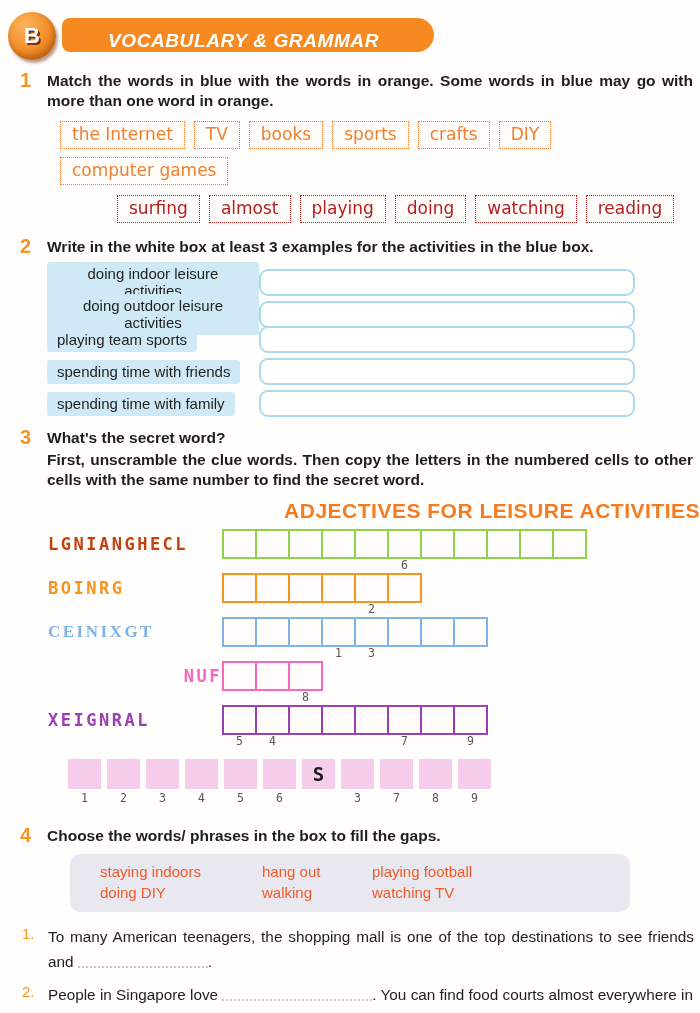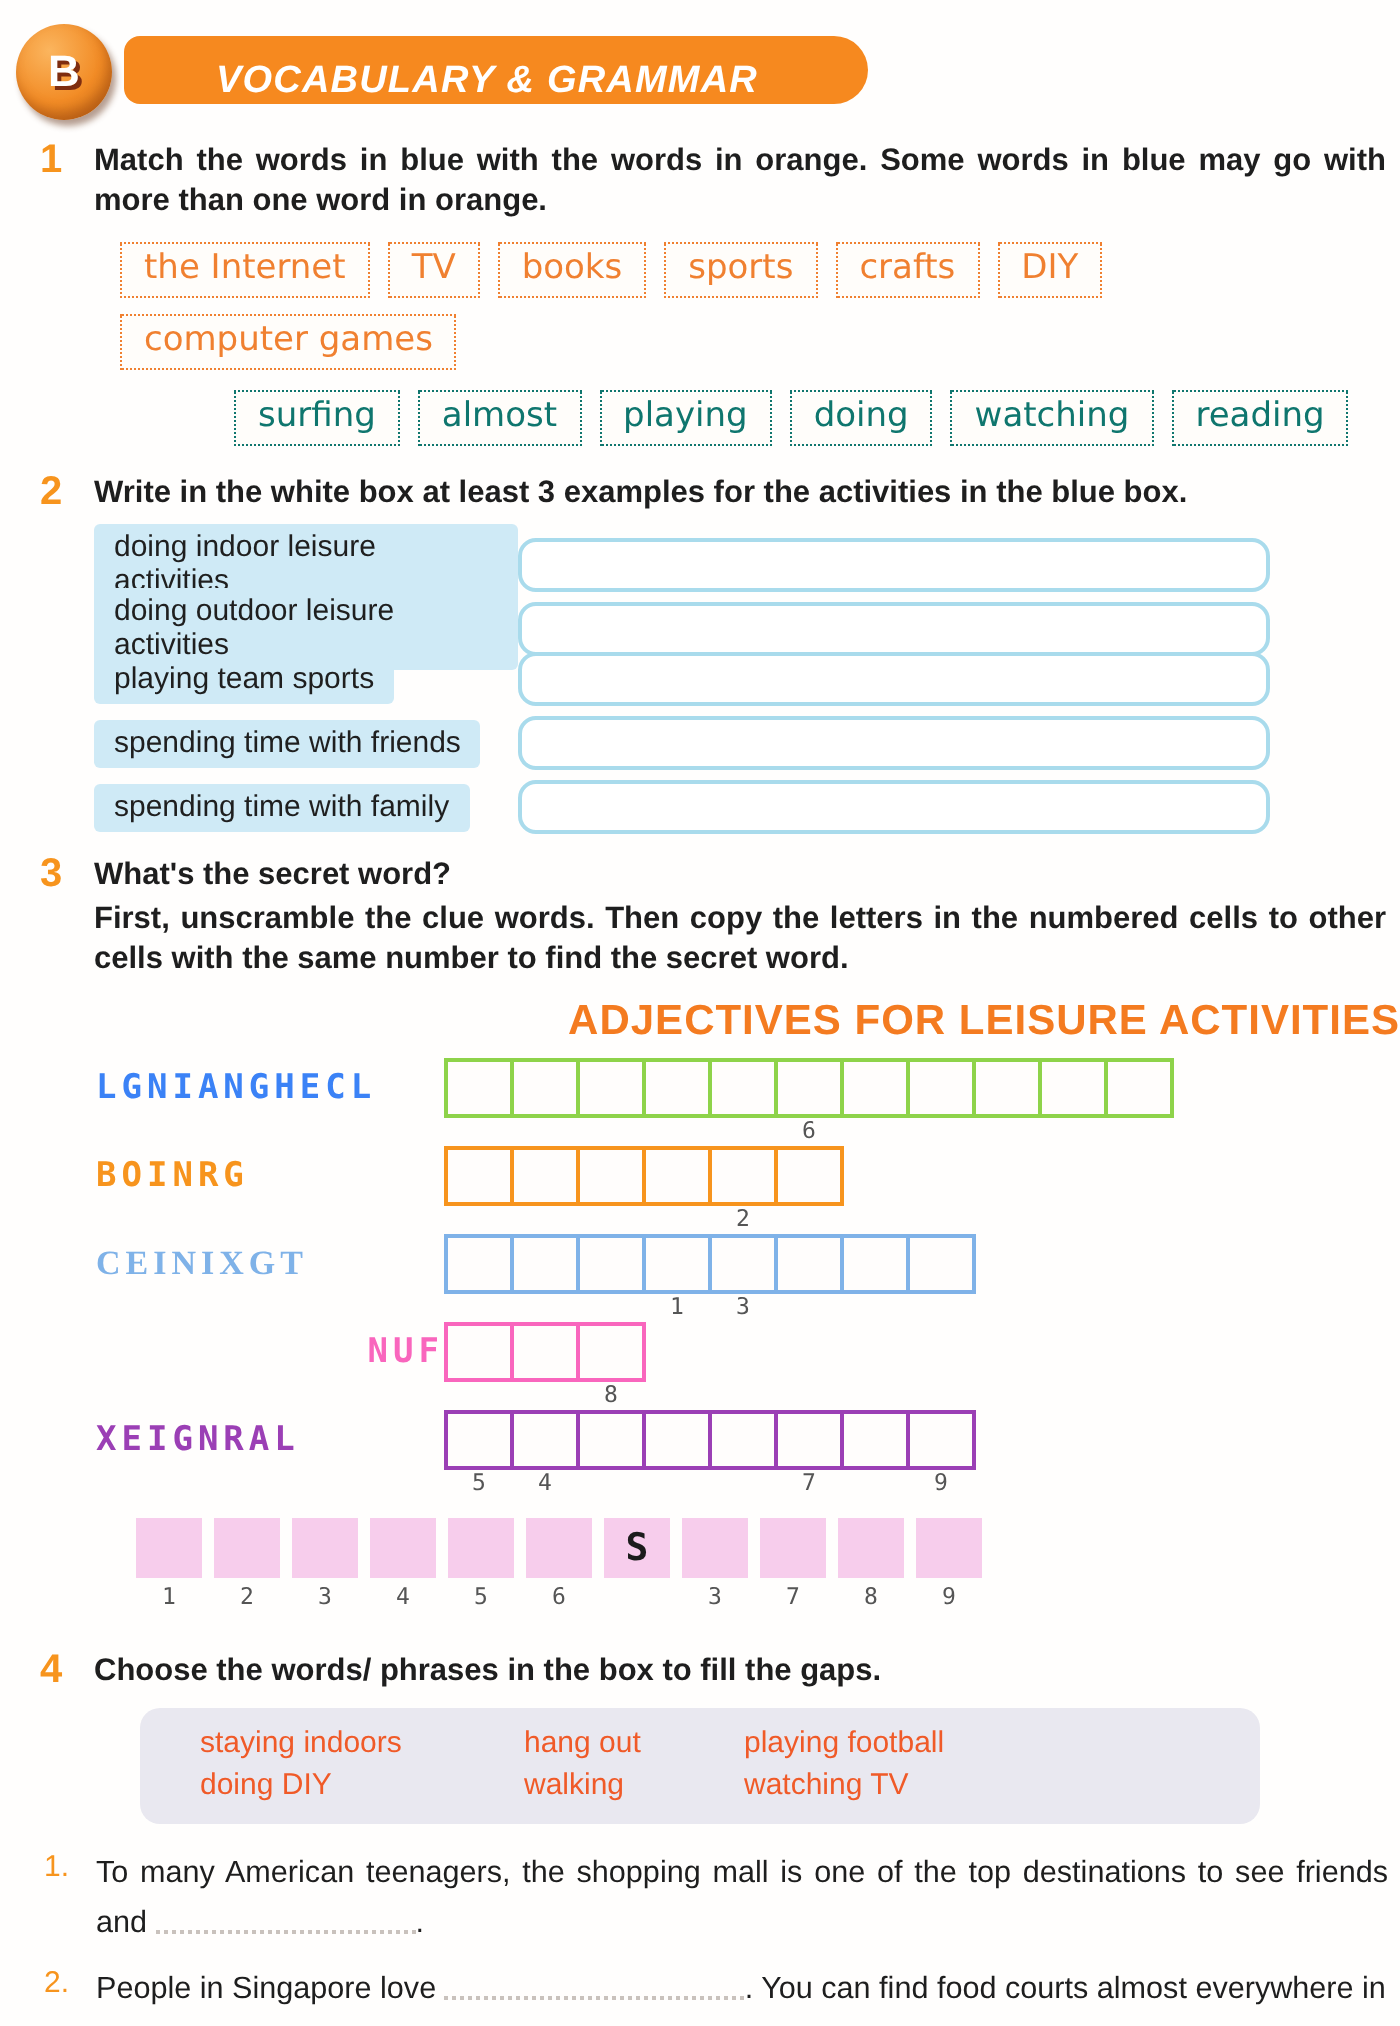--- a/index.html
+++ b/index.html
@@ -20,25 +20,25 @@
   .exnum{color:#f7941d;font-weight:bold;font-size:20px;line-height:20px;}
   .exinstr{font-weight:bold;font-size:15.5px;line-height:1.28;margin:1px 0 0 0;}
   .just{text-align:justify;}
   
   .chiprow{display:flex;flex-wrap:wrap;gap:8px 9px;}
   .row-orange{margin:10px 0 0 60px;}
   .row-blue{margin:10px 0 0 117px;}
   .chip{font-family:"DejaVu Sans", sans-serif;font-size:17px;padding:2px 11px 4px;border:1.6px dotted currentColor;
         background:#fffdfa;white-space:nowrap;}
   .chip-orange{color:#f08030;}
-  .chip-blue{color:#0f766e;}
+  .chip-blue{color:#b91c1c;}
   
   .ex2rows{margin:6px 0 0 47px;}
   .ex2row{display:grid;grid-template-columns:212px 378px;align-items:center;margin-bottom:5px;height:27px;}
-  .ex2label{justify-self:start;background:#cfeaf6;border-radius:3px;padding:3px 10px 4px;font-size:15px;color:#1f1f1f;}
+  .ex2label{justify-self:start;background:#cfeaf6;border-radius:3px;padding:3px 10px 4px;font-size:15px;color:#1f1f1f;text-align:center;}
   .ex2box{width:376px;height:27px;box-sizing:border-box;border:2px solid #a9dbec;border-radius:9px;background:#fff;}
   
   .puzztitle{margin:9px 0 0 0;text-align:right;color:#f47b20;font-weight:bold;font-size:21px;letter-spacing:.5px;
              font-family:"Liberation Sans", sans-serif;}
   .cluerows{margin:6px 0 0 0;}
   .cluerow{display:flex;align-items:flex-start;margin-bottom:0;height:44px;}
   .cluelabel{width:174px;margin-left:48px;box-sizing:border-box;font-family:"DejaVu Sans Mono", monospace;
              font-weight:bold;font-size:17px;letter-spacing:2.5px;line-height:30px;}
   .cells{display:flex;}
   .ccol{width:35px;margin-left:-2px;display:flex;flex-direction:column;align-items:center;}
@@ -127,21 +127,21 @@
   <div class="exhead" style="margin-top:10px;">
     <div class="exnum">3</div>
     <div>
       <p class="exinstr" style="margin:1px 0 2px 0;">What's the secret word?</p>
       <p class="exinstr just" style="margin:0;">First, unscramble the clue words. Then copy the letters in the numbered cells to other cells with the same number to find the secret word.</p>
     </div>
   </div>
   <div class="puzztitle">ADJECTIVES FOR LEISURE ACTIVITIES</div>
   <div class="cluerows">
       <div class="cluerow">
-        <div class="cluelabel" style="color: #3b82f6;">LGNIANGHECL</div>
+        <div class="cluelabel" style="color: #c2410c;">LGNIANGHECL</div>
         <div class="cells">
           <div class="ccol">
             <div class="cellbox" style="border-color: rgb(142, 211, 74);"></div>
             <div class="cnum"></div>
           </div>
           <div class="ccol">
             <div class="cellbox" style="border-color: rgb(142, 211, 74);"></div>
             <div class="cnum"></div>
           </div>
           <div class="ccol">

